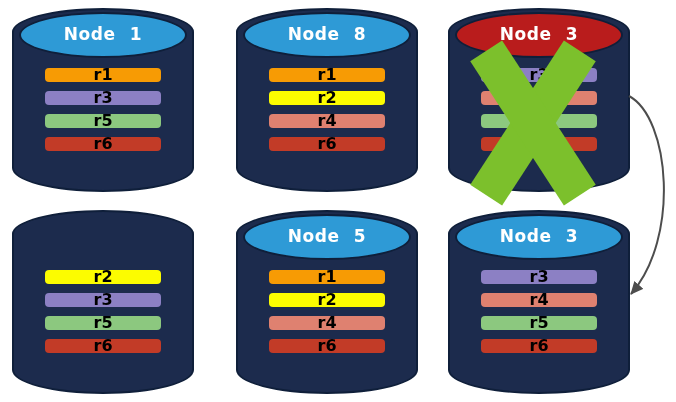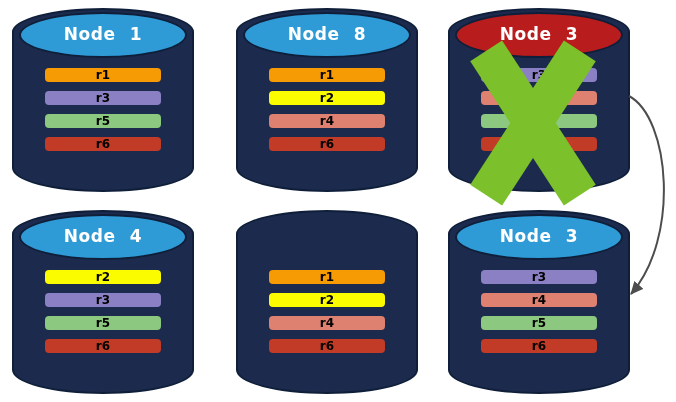--- a/index.html
+++ b/index.html
@@ -35,21 +35,21 @@
     color: #ffffff; font-weight: 700; font-size: 17px;
     letter-spacing: 0.5px; word-spacing: 8px;
     transform: translateY(-1px);
   }
   .bars { position: absolute; left: 33px; right: 33px; top: 60px; }
   .bar {
     height: 14px; margin-bottom: 9px; border-radius: 4px;
     display: flex; align-items: center; justify-content: center;
   }
   .bar-label {
-    color: #000000; font-weight: 700; font-size: 12px; line-height: 14px;
+    color: #000000; font-weight: 700; font-size: 16px; line-height: 14px;
   }
 
   .x-mark { position: absolute; left: 85px; top: 115px; width: 0; height: 0; z-index: 5; }
   .x-stroke {
     position: absolute; left: -19px; top: -86px;
     width: 38px; height: 172px;
   }
   .x-stroke.s1 { transform: rotate(33deg); }
   .x-stroke.s2 { transform: rotate(-33deg); }
 
@@ -122,41 +122,41 @@
         </div>
     </div>
     <div class="x-mark">
       <div class="x-stroke s1" style="background-color: rgb(124, 192, 44);"></div>
       <div class="x-stroke s2" style="background-color: rgb(124, 192, 44);"></div>
     </div>
   </div>
 
   <div class="node col0 row1">
     <div class="cyl-shape" style="background-color: rgb(28, 43, 77);"></div>
-    <div class="cyl-cap" style="background-color: rgb(46, 154, 214);">
-      <span class="node-title">Node 4</span>
-    </div>
     <div class="bars">
       <div class="bar" style="background-color: rgb(252, 252, 0);">
         <span class="bar-label">r2</span>
         </div>
       <div class="bar" style="background-color: rgb(140, 128, 196);">
         <span class="bar-label">r3</span>
         </div>
       <div class="bar" style="background-color: rgb(140, 200, 127);">
         <span class="bar-label">r5</span>
         </div>
       <div class="bar" style="background-color: rgb(194, 59, 39);">
         <span class="bar-label">r6</span>
         </div>
     </div>
   </div>
 
   <div class="node col1 row1">
     <div class="cyl-shape" style="background-color: rgb(28, 43, 77);"></div>
+    <div class="cyl-cap" style="background-color: rgb(46, 154, 214);">
+      <span class="node-title">Node 5</span>
+    </div>
     <div class="bars">
       <div class="bar" style="background-color: rgb(247, 155, 4);">
         <span class="bar-label">r1</span>
         </div>
       <div class="bar" style="background-color: rgb(252, 252, 0);">
         <span class="bar-label">r2</span>
         </div>
       <div class="bar" style="background-color: rgb(223, 129, 112);">
         <span class="bar-label">r4</span>
         </div>

